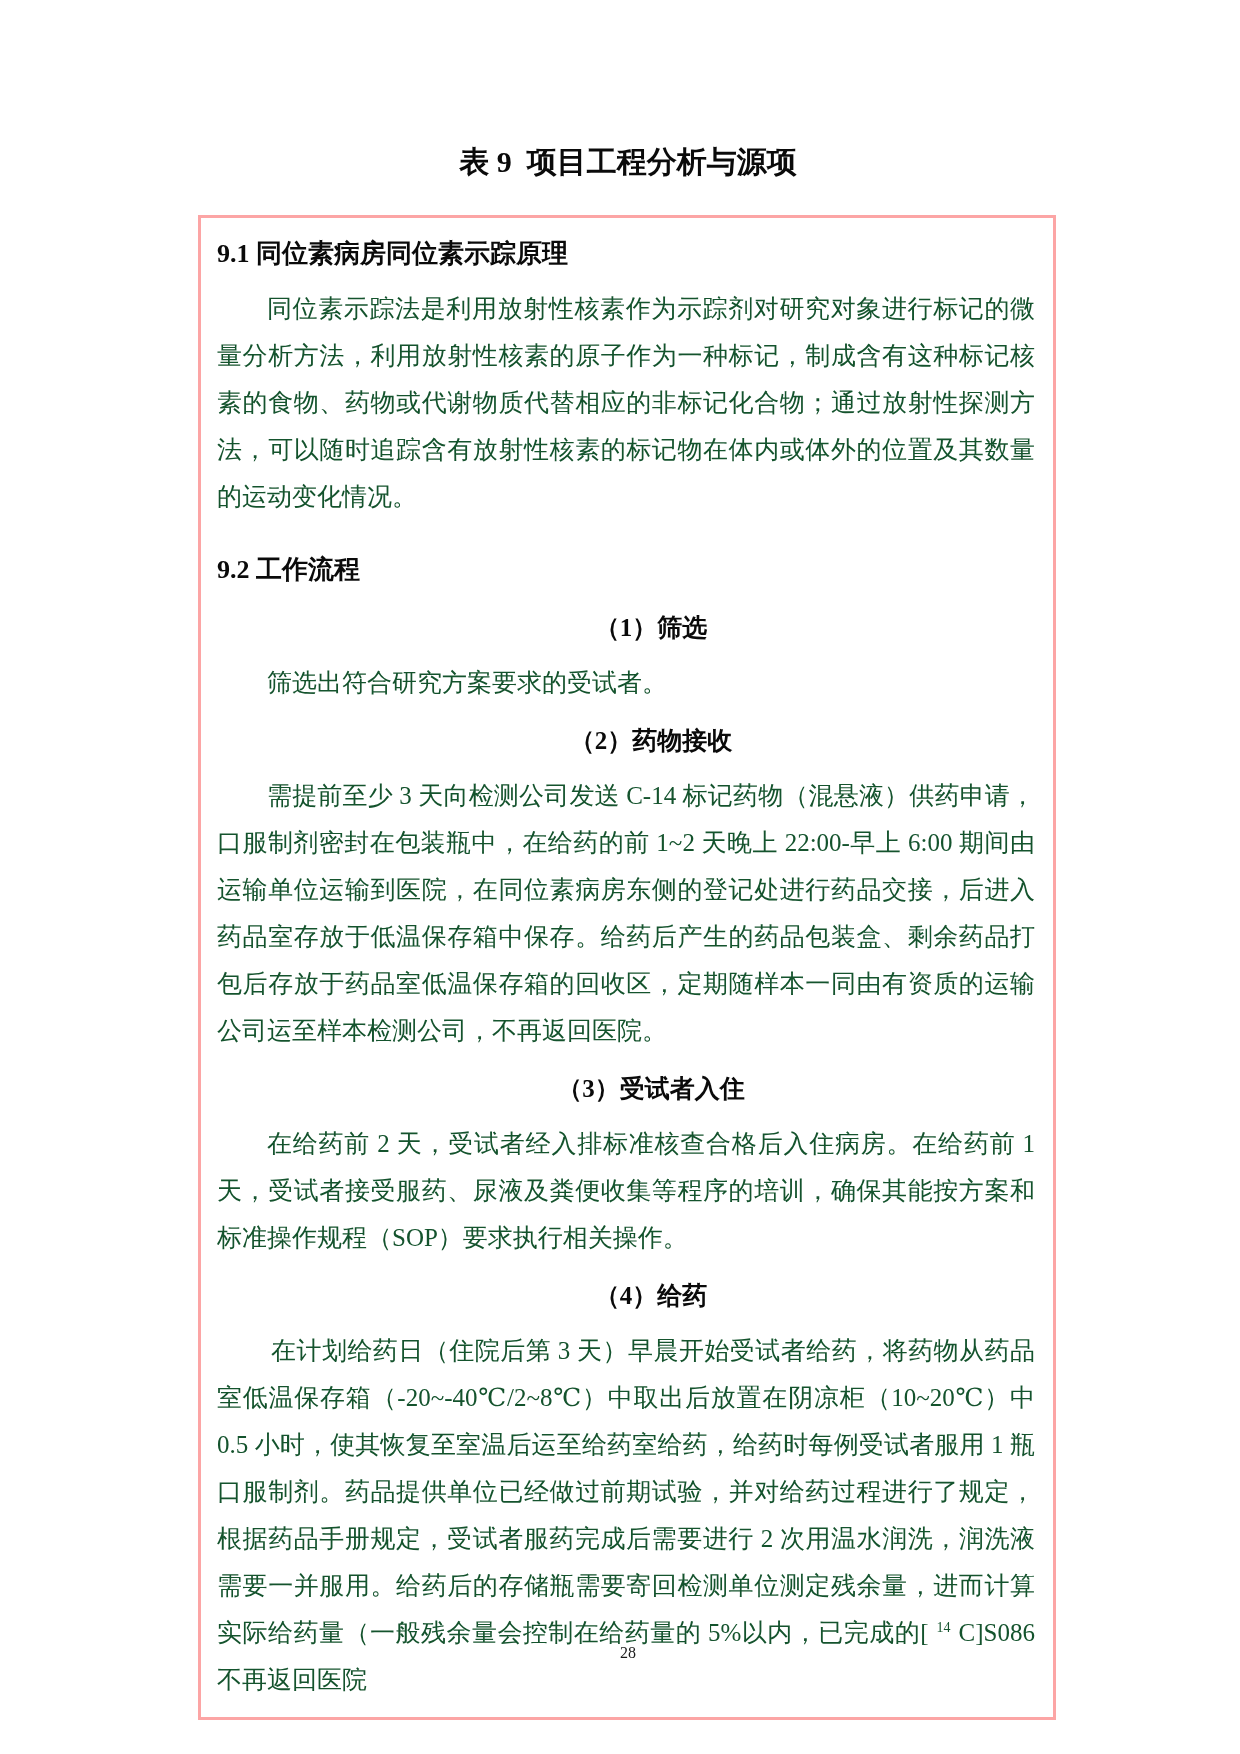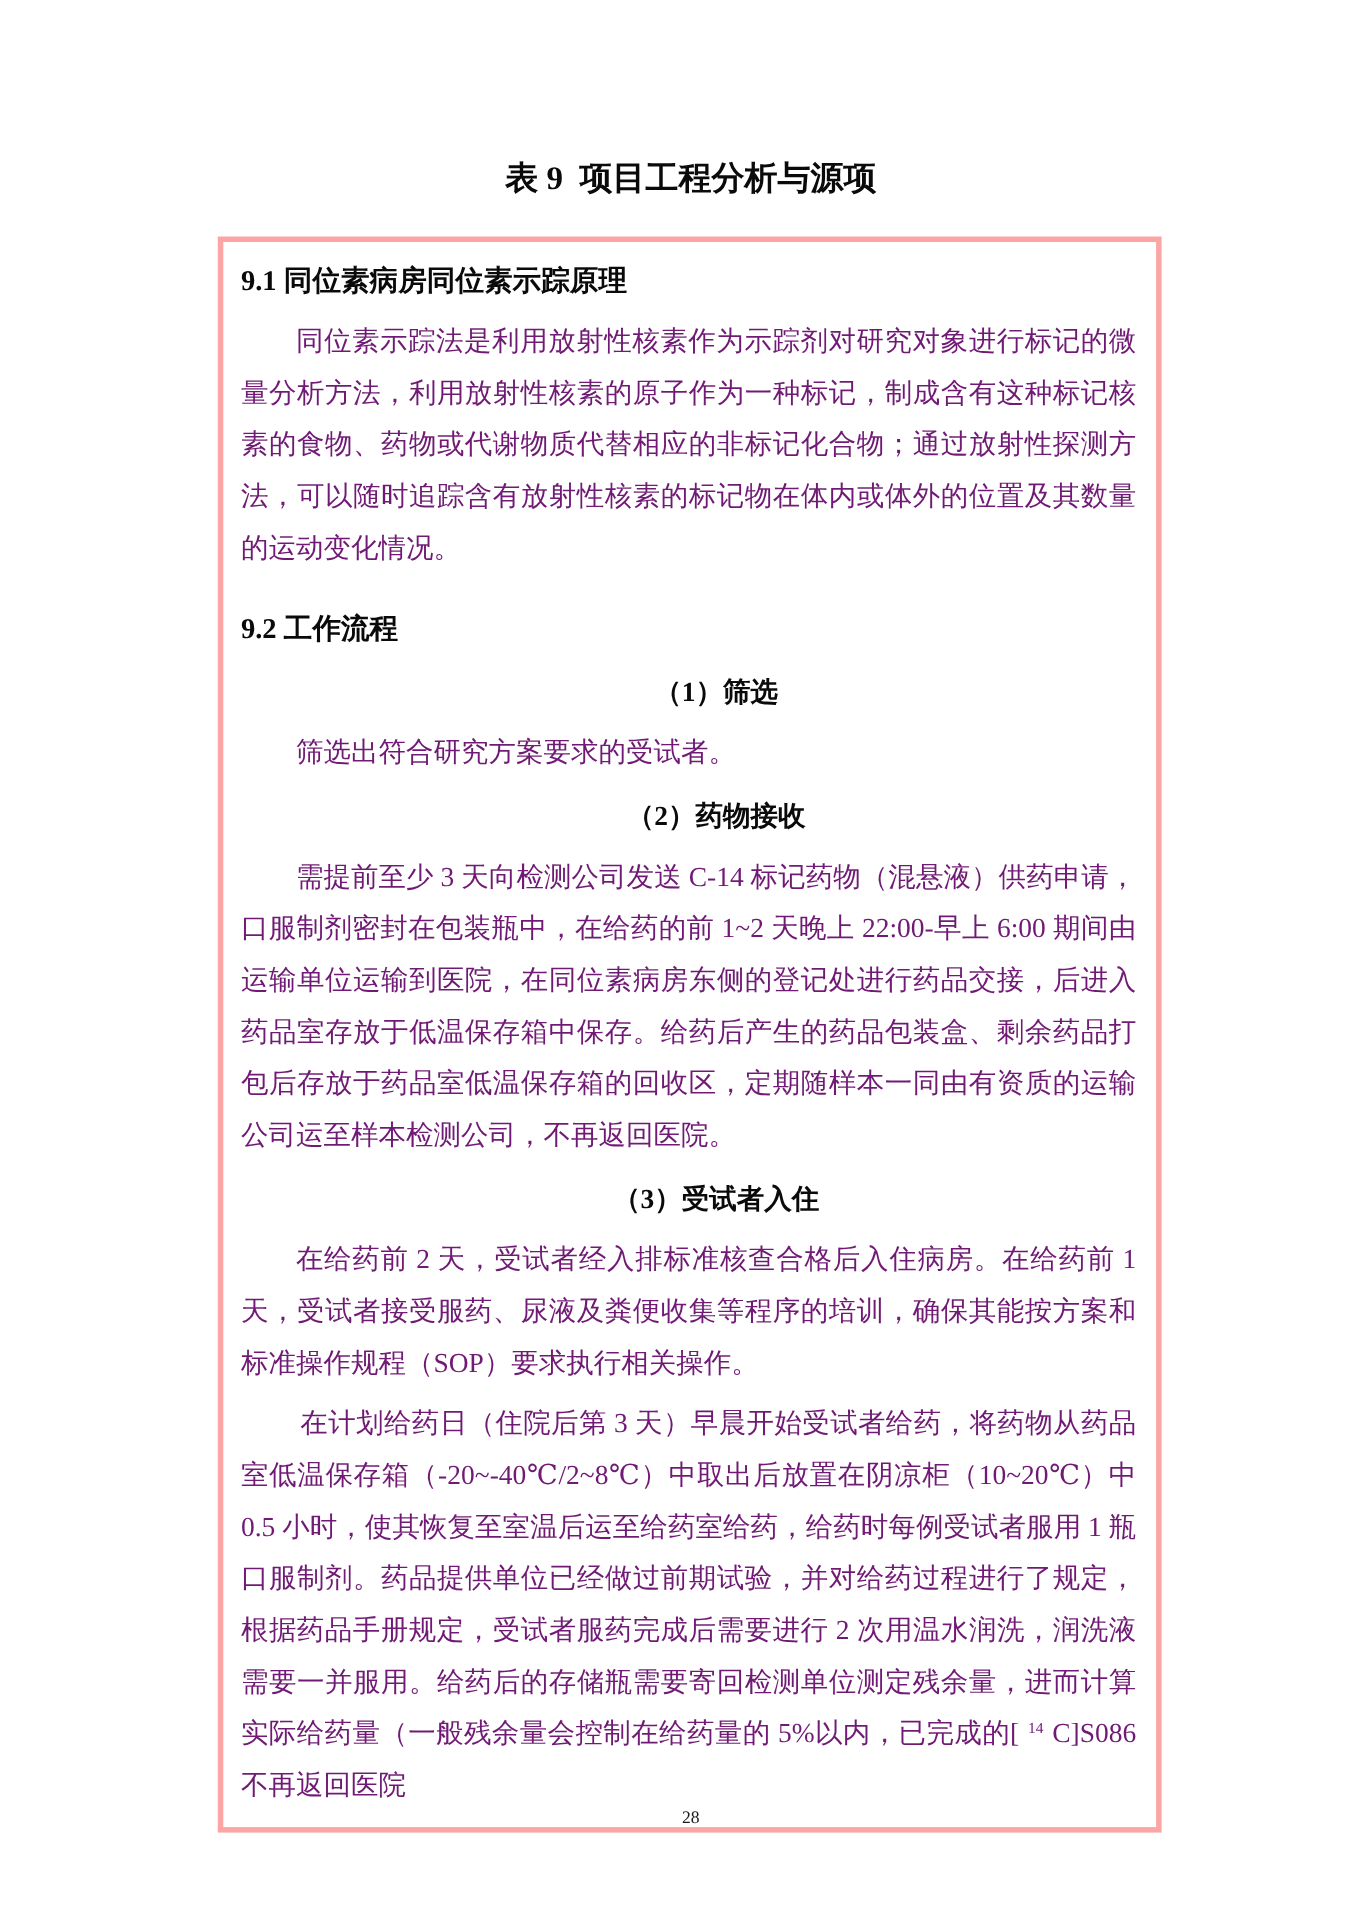--- a/index.html
+++ b/index.html
@@ -25,21 +25,21 @@
     font-weight: bold;
     white-space: pre;
     color: #0a0a0a;
   }
   .table-box {
     position: absolute;
     left: 190px;
     top: 207px;
     width: 858px;
     min-height: 1376px;
-    border: 5px solid #fca5a5;
+    border: 3px solid #fca5a5;
     padding: 8px 14px 10px 12px;
   }
   .sec-heading {
     font-size: 26px;
     font-weight: bold;
     line-height: 47px;
     color: #0a0a0a;
   }
   .sec-heading.gap-above {
     margin-top: 18px;
@@ -51,21 +51,21 @@
     text-indent: 50px;
     margin-top: 3px;
     color: #0a0a0a;
     text-align: center;
   }
   .body-para {
     font-size: 25px;
     line-height: 47px;
     text-align: justify;
     text-indent: 50px;
-    color: #701a75;
+    color: #14532d;
   }
   .body-para sup {
     font-size: 14px;
     line-height: 0;
     vertical-align: super;
   }
   .page-number {
     position: absolute;
     top: 1632px;
     left: 0;
@@ -92,19 +92,20 @@
 
     <div class="step-heading">（1）筛选</div>
     <p class="body-para">筛选出符合研究方案要求的受试者。</p>
 
     <div class="step-heading">（2）药物接收</div>
     <p class="body-para">需提前至少 3 天向检测公司发送 C-14 标记药物（混悬液）供药申请，口服制剂密封在包装瓶中，在给药的前 1~2 天晚上 22:00-早上 6:00 期间由运输单位运输到医院，在同位素病房东侧的登记处进行药品交接，后进入药品室存放于低温保存箱中保存。给药后产生的药品包装盒、剩余药品打包后存放于药品室低温保存箱的回收区，定期随样本一同由有资质的运输公司运至样本检测公司，不再返回医院。</p>
 
     <div class="step-heading">（3）受试者入住</div>
     <p class="body-para">在给药前 2 天，受试者经入排标准核查合格后入住病房。在给药前 1 天，受试者接受服药、尿液及粪便收集等程序的培训，确保其能按方案和标准操作规程（SOP）要求执行相关操作。</p>
 
+    <div class="step-heading">（4）给药</div>
     <p class="body-para"><span>在计划给药日（住院后第 3 天）早晨开始受试者给药，将药物从药品室低温保存箱（-20~-40℃/2~8℃）中取出后放置在阴凉柜（10~20℃）中 0.5 小时，使其恢复至室温后运至给药室给药，给药时每例受试者服用 1 瓶口服制剂。药品提供单位已经做过前期试验，并对给药过程进行了规定，根据药品手册规定，受试者服药完成后需要进行 2 次用温水润洗，润洗液需要一并服用。给药后的存储瓶需要寄回检测单位测定残余量，进而计算实际给药量（一般残余量会控制在给药量的 5%以内，已完成的[</span><sup>14</sup><span>C]S086 不再返回医院</span></p>
 
   </div>
 
   <div class="page-number">28</div>
 
 </div>
 
 </body></html>

